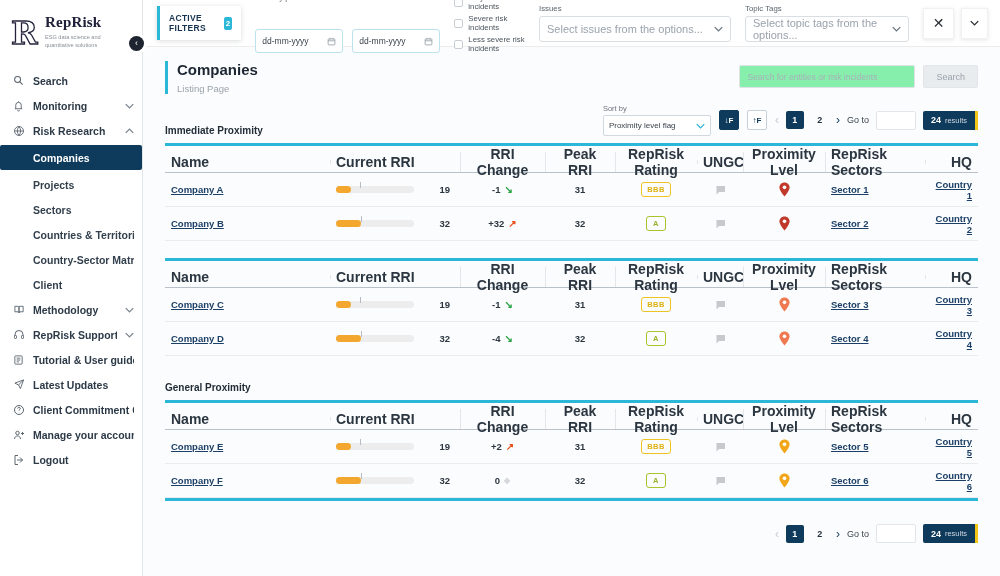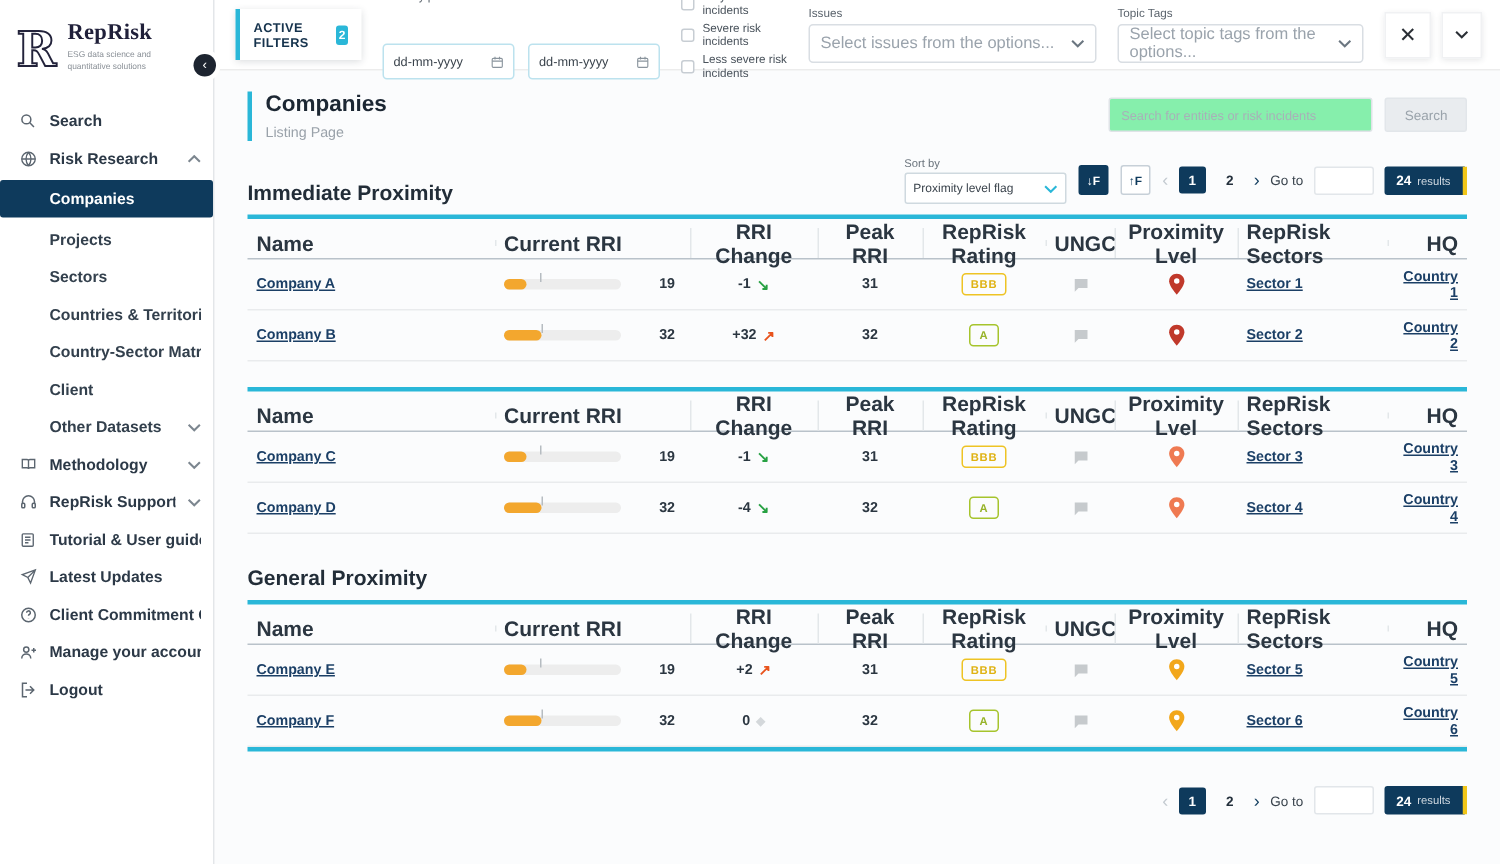--- a/index.html
+++ b/index.html
@@ -65,21 +65,21 @@
   .ph-right { display:flex; gap:8px; margin-top:4px; }
   .srch { width:176px; height:23px; border:1px solid #dfe3e7; border-radius:2px; background:#86efac;
     font-size:8.5px; color:#3a434c; padding:0 7px; outline:none; }
   .srch::placeholder { color:#a8b0b8; }
   .srch-btn { height:23px; padding:0 12px; background:#e9ecef; border:1px solid #e2e6ea; border-radius:2px;
     font-size:9px; color:#9aa3ab; cursor:pointer; font-family:inherit; }
 
   
   .section { margin-bottom:17px; }
   .sec-head { display:flex; align-items:flex-end; justify-content:space-between; margin-bottom:7px; min-height:20px; }
-  .sec-title { font-size:14px; font-weight:bold; color:#222d38; }
+  .sec-title { font-size:10px; font-weight:bold; color:#222d38; }
   .controls { display:flex; align-items:center; gap:8px; }
   .sort-grp { display:flex; flex-direction:column; gap:2px; }
   .sort-lbl { font-size:7.5px; color:#6b747d; }
   .sort-sel { width:108px; height:21px; border:1px solid #cfd9df; border-radius:2px; background:#fff;
     display:flex; align-items:center; justify-content:space-between; padding:0 5px; font-size:8px; color:#3a434c; cursor:pointer; }
   .sort-sel .chev { color:#2ab7d8; display:flex; }
   .sort-btn { width:20px; height:20px; display:flex; align-items:center; justify-content:center;
     font-size:8px; font-weight:bold; cursor:pointer; border-radius:2px; }
   .sort-btn.on { background:#0e3a5c; color:#fff; border:1px solid #0e3a5c; }
   .sort-btn.off { background:#fff; color:#0e3a5c; border:1px solid #c7d0d8; }
@@ -141,20 +141,34 @@
           <span class="ic">
             <svg width="11" height="11" viewBox="0 0 24 24" fill="none" stroke="currentColor" stroke-width="2.2">
               <circle cx="10" cy="10" r="6.5"></circle>
               <line x1="15" y1="15" x2="21" y2="21"></line>
             </svg>
           </span>
           <span class="lbl">Search</span>
         </div>
         <div class="nav-item">
           <span class="ic">
+            <svg width="11" height="12" viewBox="0 0 24 24" fill="none" stroke="currentColor" stroke-width="2">
+              <path d="M6 18 V10 a6 6 0 0 1 12 0 V18 M4 18 h16 M10 21 a2 2 0 0 0 4 0"></path>
+              <line x1="12" y1="2" x2="12" y2="4"></line>
+            </svg>
+          </span>
+          <span class="lbl">Monitoring</span>
+          <span class="chev">
+            <svg width="9" height="6" viewBox="0 0 12 8" fill="none" stroke="currentColor" stroke-width="1.8">
+              <path d="M1 1.5 L6 6.5 L11 1.5"></path>
+            </svg>
+          </span>
+        </div>
+        <div class="nav-item">
+          <span class="ic">
             <svg width="12" height="12" viewBox="0 0 24 24" fill="none" stroke="currentColor" stroke-width="1.8">
               <circle cx="12" cy="12" r="9"></circle>
               <line x1="3" y1="12" x2="21" y2="12"></line>
               <path d="M12 3 a14 14 0 0 1 0 18 M12 3 a14 14 0 0 0 0 18"></path>
             </svg>
           </span>
           <span class="lbl">Risk Research</span>
           <span class="chev">
             <svg width="9" height="6" viewBox="0 0 12 8" fill="none" stroke="currentColor" stroke-width="1.8">
               <path d="M1 6.5 L6 1.5 L11 6.5"></path>
@@ -171,28 +185,20 @@
           <span class="lbl">Sectors</span>
         </div>
         <div class="nav-item sub">
           <span class="lbl">Countries &amp; Territories</span>
         </div>
         <div class="nav-item sub">
           <span class="lbl">Country-Sector Matrix</span>
         </div>
         <div class="nav-item sub">
           <span class="lbl">Client</span>
-        </div>
-        <div class="nav-item sub">
-          <span class="lbl">Other Datasets</span>
-          <span class="chev">
-            <svg width="9" height="6" viewBox="0 0 12 8" fill="none" stroke="currentColor" stroke-width="1.8">
-              <path d="M1 1.5 L6 6.5 L11 1.5"></path>
-            </svg>
-          </span>
         </div>
         <div class="nav-item">
           <span class="ic">
             <svg width="12" height="11" viewBox="0 0 24 24" fill="none" stroke="currentColor" stroke-width="2">
               <path d="M3 5 h7 a2 2 0 0 1 2 2 v12 a2 2 0 0 0-2-2 H3 z M21 5 h-7 a2 2 0 0 0-2 2 v12 a2 2 0 0 1 2-2 h7 z"></path>
             </svg>
           </span>
           <span class="lbl">Methodology</span>
           <span class="chev">
             <svg width="9" height="6" viewBox="0 0 12 8" fill="none" stroke="currentColor" stroke-width="1.8">

